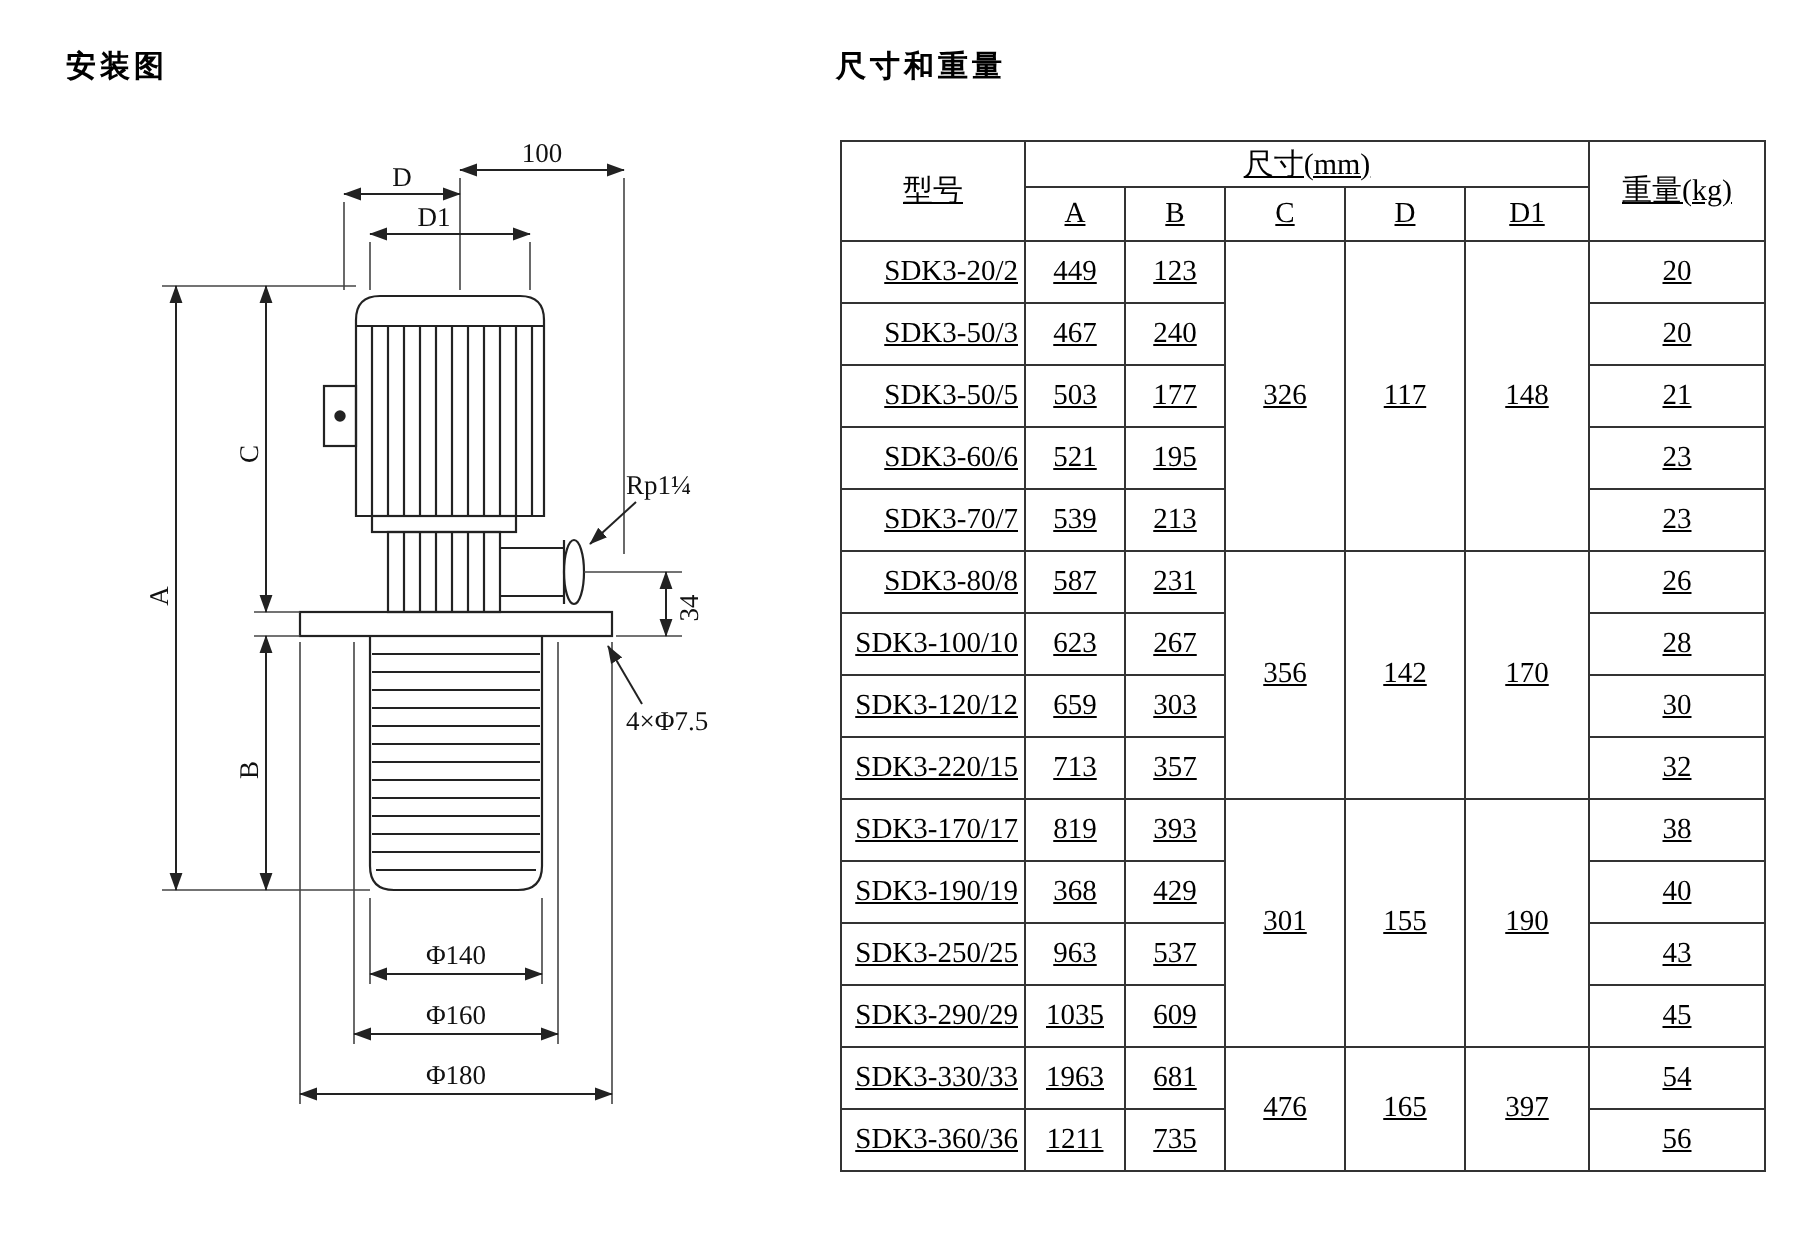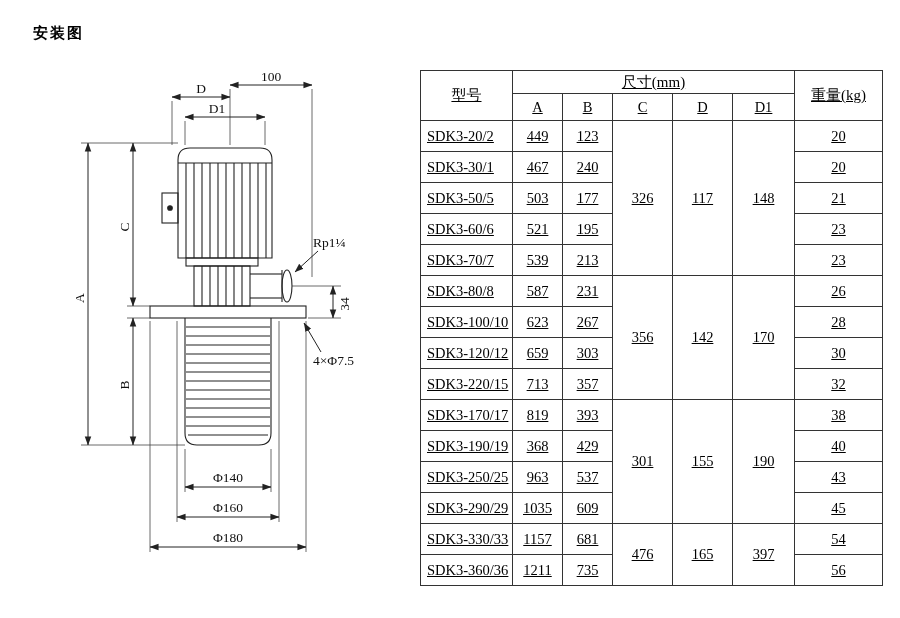--- a/index.html
+++ b/index.html
@@ -27,31 +27,32 @@
     text-align:center;
     font-size:14.5px;
     padding:0 3px;
     background:#fff;
     overflow:hidden;
     white-space:nowrap;
   }
   .dim-table tr { height:31px; }
   .dim-table tr.hr1 { height:23px; }
   .dim-table tr.hr2 { height:27px; }
-  .dim-table td.model { text-align:left; padding-left:6px; }
+  .dim-table td.model { text-align:right; padding-left:6px; }
   .dim-table td.hd { font-size:15px; }
 
   svg text { font-family:"Liberation Serif", serif; }
 </style>
 </head>
 <body>
 
 <div class="page">
 
   <div class="section-title" id="title-left">安装图</div>
+  <div class="section-title" id="title-right">尺寸和重量</div>
 
   <svg class="diagram" width="380" height="545" viewBox="0 0 380 545">
     <defs>
       <marker id="arr" viewBox="0 0 10 10" refX="9.5" refY="5" markerWidth="9" markerHeight="9" orient="auto-start-reverse">
         <path d="M0,1.4 L10,5 L0,8.6 Z" fill="#222"></path>
       </marker>
     </defs>
 
     <g stroke="#222" stroke-width="1.1" fill="none">
       <path d="M163,203 L163,105 Q163,93 175,93 L245,93 Q257,93 257,105 L257,203 Z"></path>
@@ -185,21 +186,21 @@
         <tr>
           <td class="model">SDK3-20/2</td>
           <td>449</td>
           <td>123</td>
           <td rowspan="5">326</td>
           <td rowspan="5">117</td>
           <td rowspan="5">148</td>
           <td>20</td>
         </tr>
         <tr>
-          <td class="model">SDK3-30/1</td>
+          <td class="model">SDK3-50/3</td>
           <td>467</td>
           <td>240</td>
           <td>20</td>
         </tr>
         <tr>
           <td class="model">SDK3-50/5</td>
           <td>503</td>
           <td>177</td>
           <td>21</td>
         </tr>
@@ -267,21 +268,21 @@
         </tr>
         <tr>
           <td class="model">SDK3-290/29</td>
           <td>1035</td>
           <td>609</td>
           <td>45</td>
         </tr>
 
         <tr>
           <td class="model">SDK3-330/33</td>
-          <td>1157</td>
+          <td>1963</td>
           <td>681</td>
           <td rowspan="2">476</td>
           <td rowspan="2">165</td>
           <td rowspan="2">397</td>
           <td>54</td>
         </tr>
         <tr>
           <td class="model">SDK3-360/36</td>
           <td>1211</td>
           <td>735</td>

